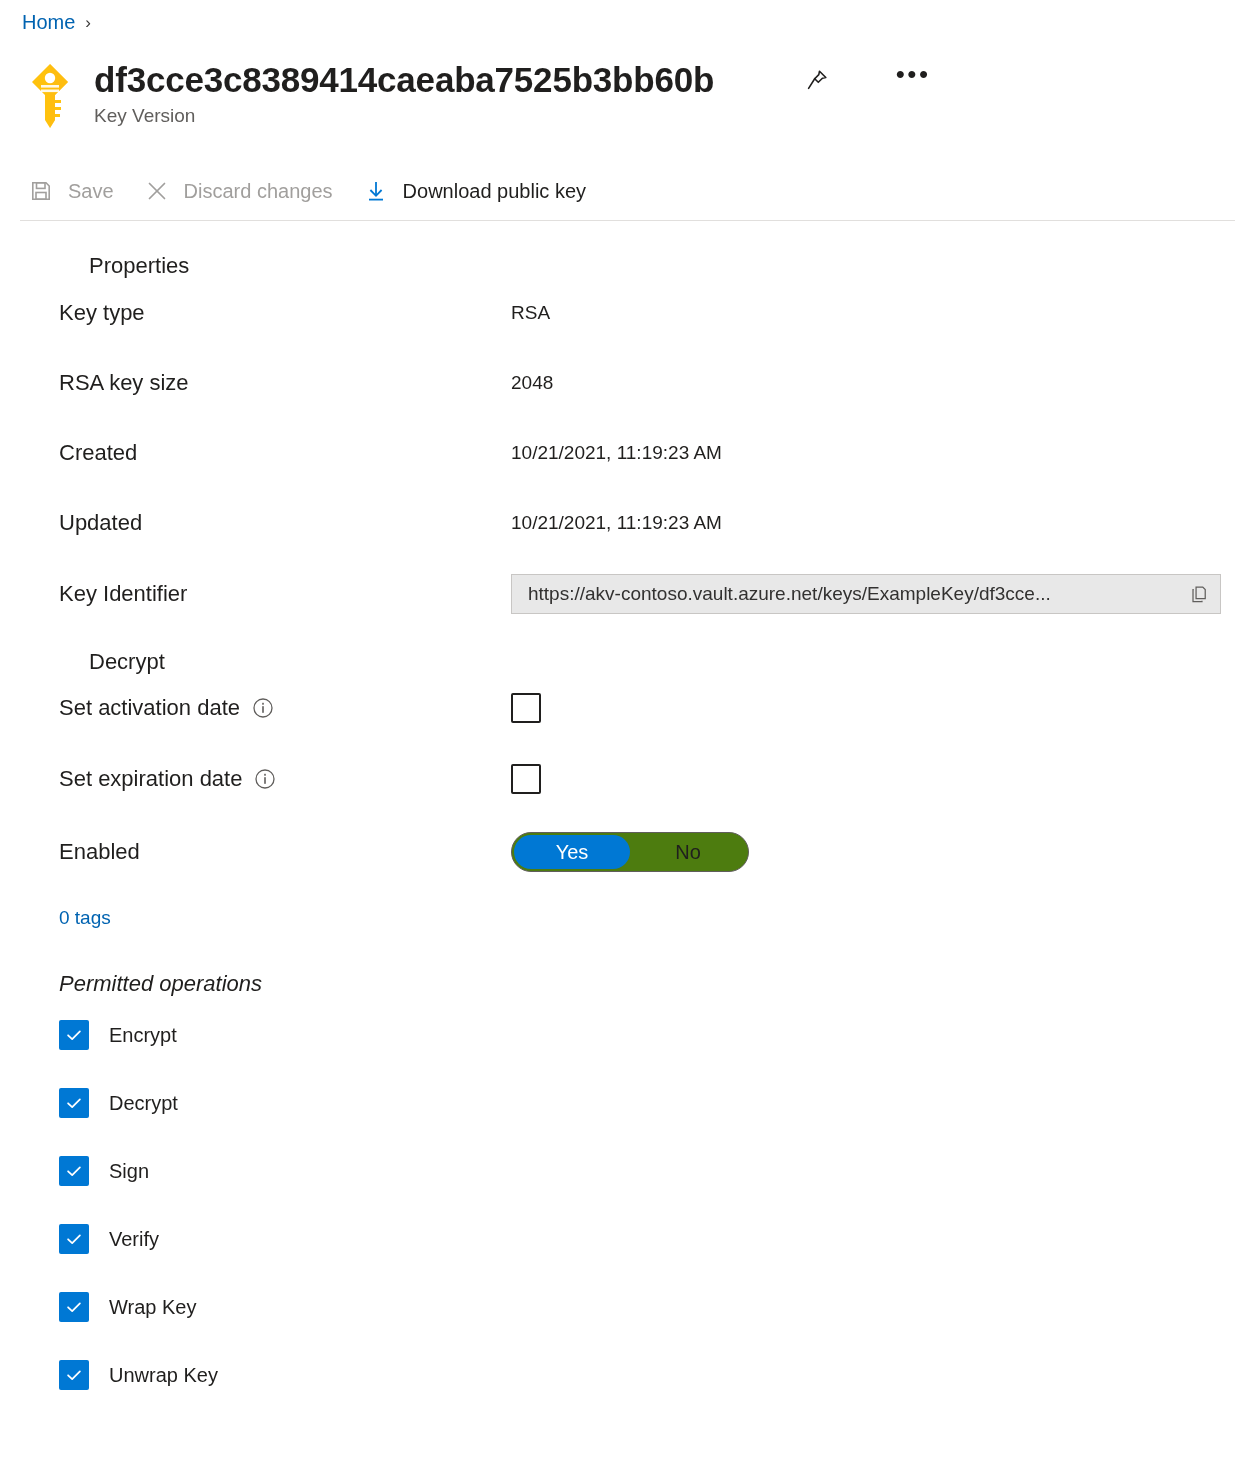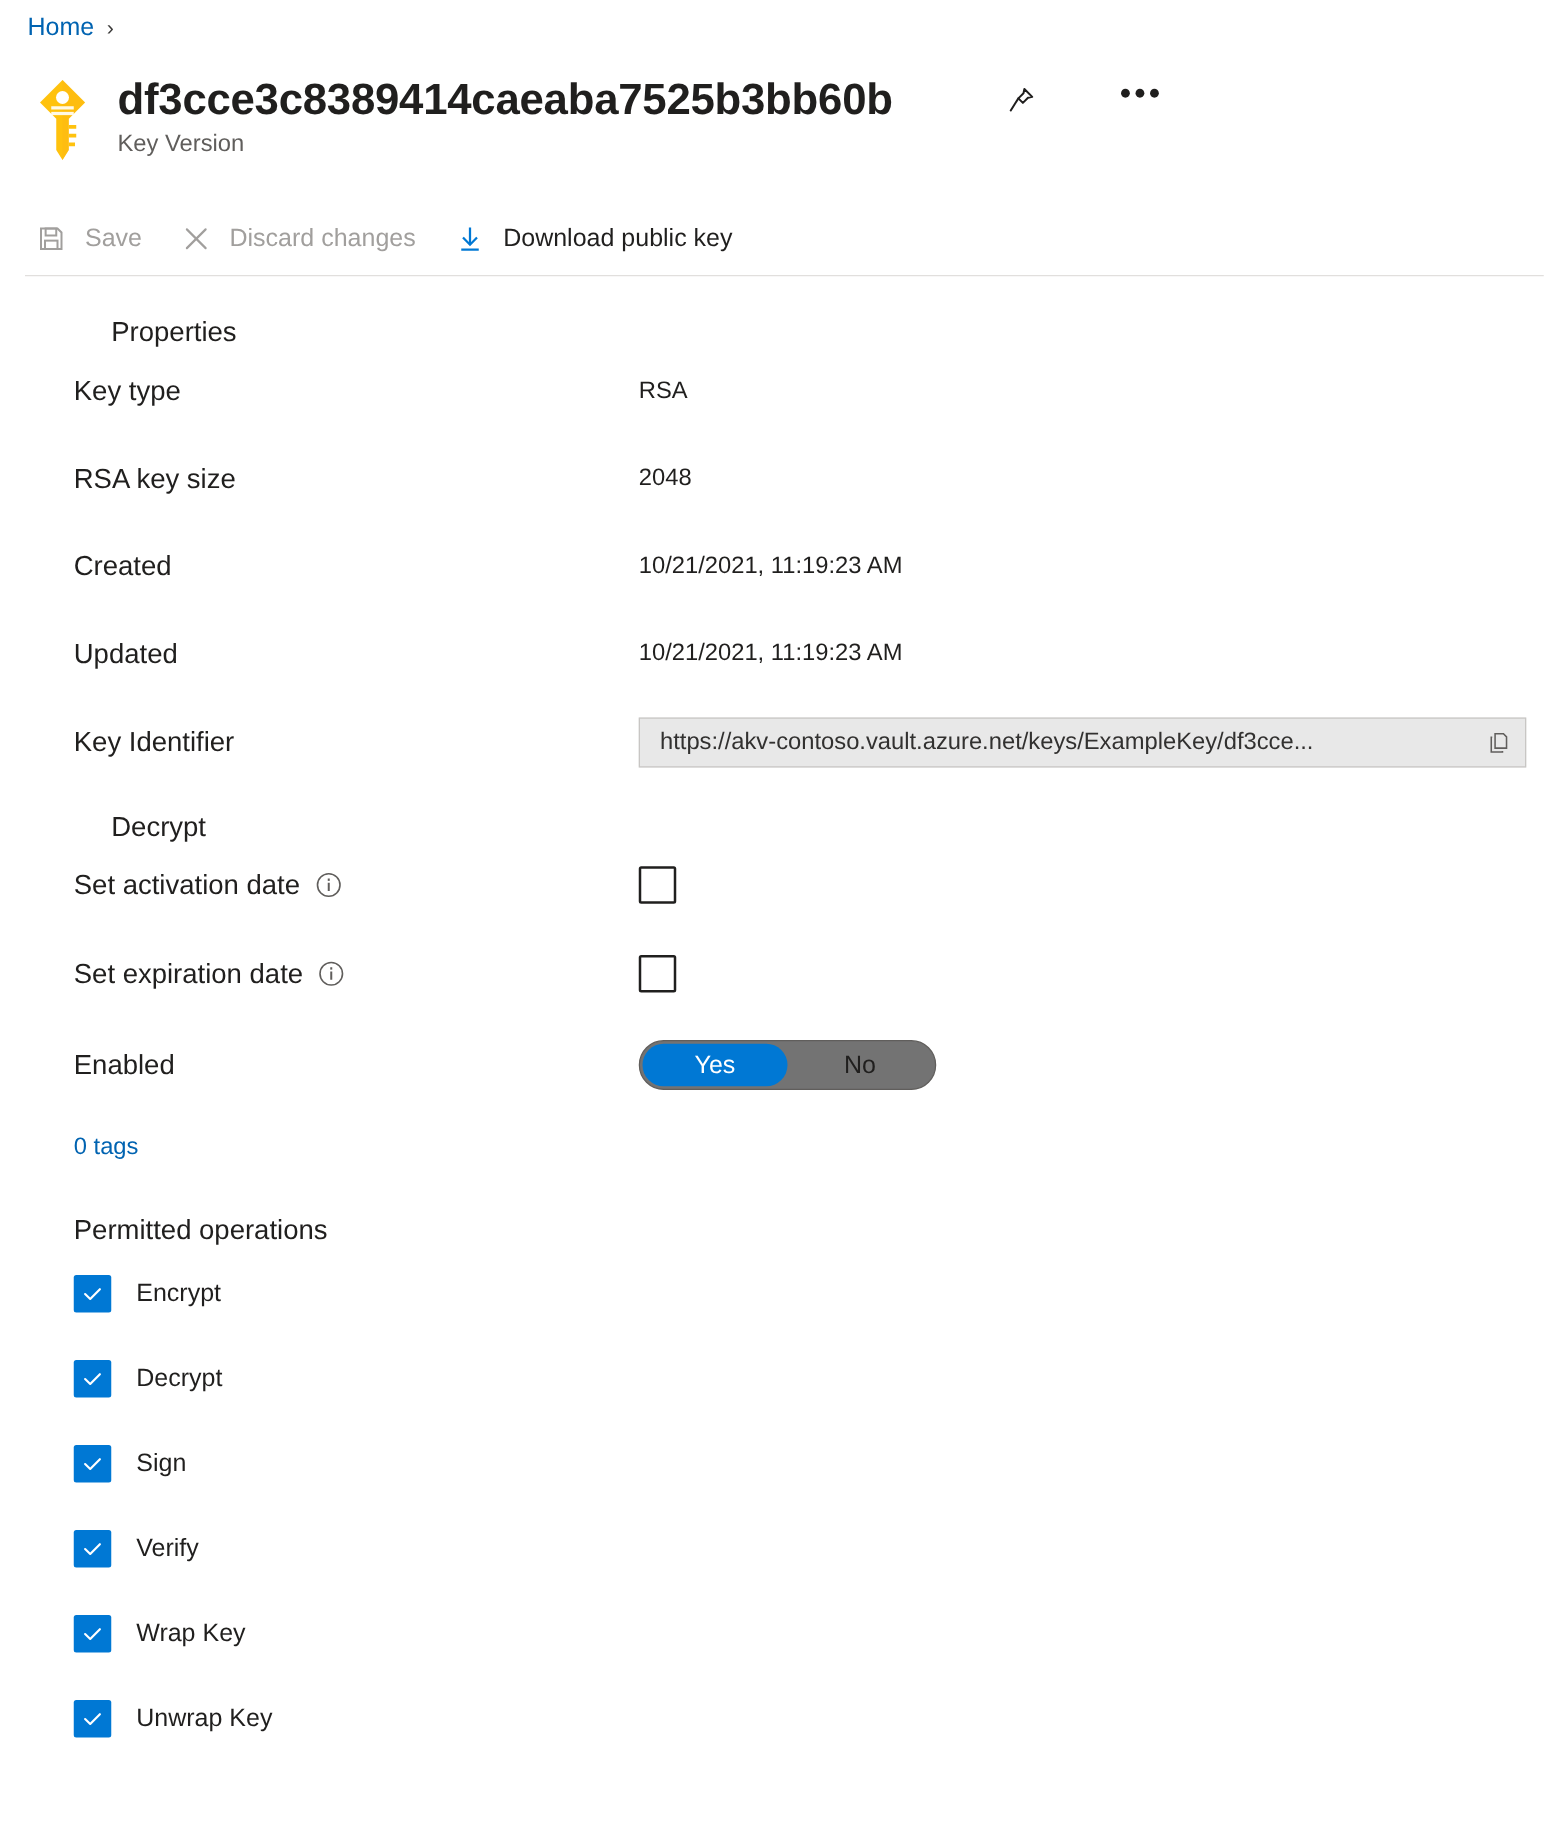--- a/index.html
+++ b/index.html
@@ -227,21 +227,21 @@
 
   
   .toggle {
     display: flex;
     align-items: center;
     width: 238px;
     height: 40px;
     border: 1px solid #605e5c;
     border-radius: 20px;
     box-sizing: border-box;
-    background: #737373;
+    background: #4d7c0f;
     padding: 2px;
     cursor: pointer;
   }
   .toggle-opt {
     flex: 1 1 50%;
     height: 34px;
     display: flex;
     align-items: center;
     justify-content: center;
     font-size: 20px;
@@ -451,21 +451,21 @@
       </span>
     </span>
   </div>
 
   <div class="row" style="margin-top:32px;">
     <span class="row-value">
       <span class="link">0 tags</span>
     </span>
   </div>
 
-  <div class="ops-head" style="margin-top:38px;">Permitted operations</div>
+  <div class="ops-head" style="margin-top:38px;font-style:italic;">Permitted operations</div>
 
   <div class="op-row" style="margin-top:22px;">
     <span class="cbox-checked">
       <svg viewBox="0 0 22 22" width="20" height="20" xmlns="http://www.w3.org/2000/svg">
           <polyline points="4.5,11.3 9,15.6 17.5,7" fill="none" stroke="#ffffff" stroke-width="1.9" stroke-linecap="round" stroke-linejoin="round"></polyline>
         </svg>
     </span>
     <span class="op-label">Encrypt</span>
   </div>
 

